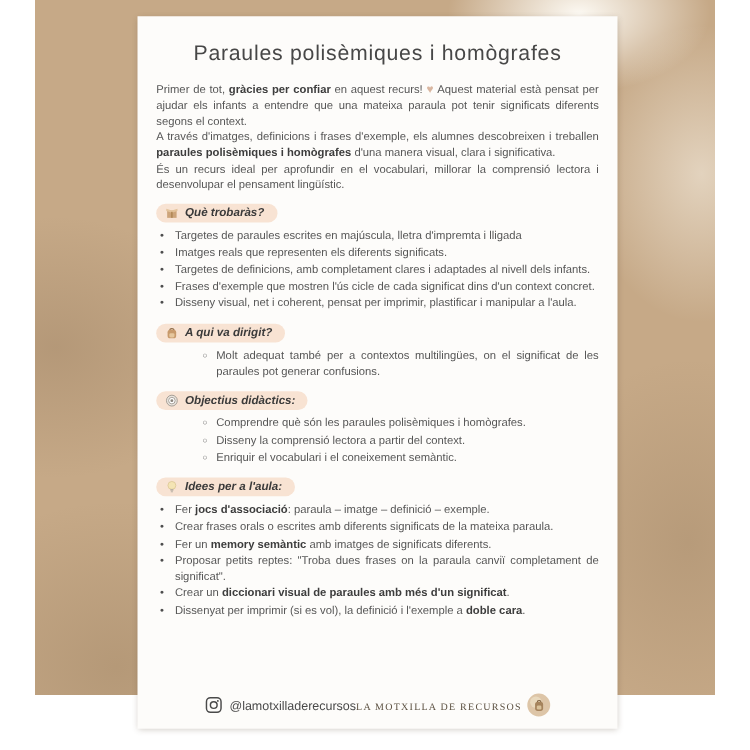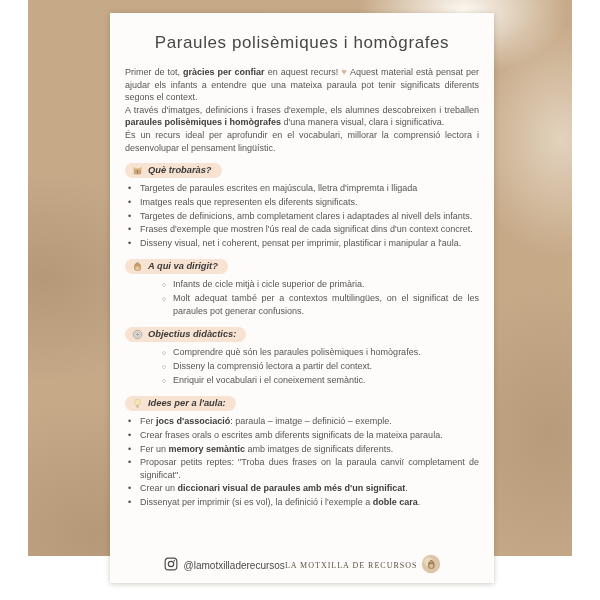--- a/index.html
+++ b/index.html
@@ -86,45 +86,41 @@
         <li>
             <span class="bm">•</span>
             <span class="tx">Imatges reals que representen els diferents significats.</span>
           </li>
         <li>
             <span class="bm">•</span>
             <span class="tx">Targetes de definicions, amb completament clares i adaptades al nivell dels infants.</span>
           </li>
         <li>
             <span class="bm">•</span>
-            <span class="tx">Frases d'exemple que mostren l'ús real de cada significat dins d'un context concret.</span>
+            <span class="tx">Frases d'exemple que mostren l'ús cicle de cada significat dins d'un context concret.</span>
           </li>
         <li>
             <span class="bm">•</span>
             <span class="tx">Disseny visual, net i coherent, pensat per imprimir, plastificar i manipular a l'aula.</span>
           </li>
       </ul>
     </div>
 
     <div>
       <div class="sec-pill">
         <span>
           <svg viewBox="0 0 16 16" width="11" height="11">
             <path d="M5.6 4.5 C5.6 2.2 10.4 2.2 10.4 4.5" stroke="#8a6844" stroke-width="1.4" fill="none"></path>
             <rect x="3" y="4" width="10" height="10" rx="3" fill="#c89a6b"></rect>
             <rect x="5" y="8" width="6" height="5" rx="1.6" fill="#e6c79d"></rect>
           </svg>
         </span>
         <span>A qui va dirigit?</span>
       </div>
       <ul class="circ">
-        <li>
-            <span class="bm">○</span>
-            <span class="tx">Infants de cicle mitjà i cicle superior de primària.</span>
-          </li>
         <li>
             <span class="bm">○</span>
             <span class="tx">Molt adequat també per a contextos multilingües, on el significat de les paraules pot generar confusions.</span>
           </li>
       </ul>
     </div>
 
     <div>
       <div class="sec-pill">
         <span>

